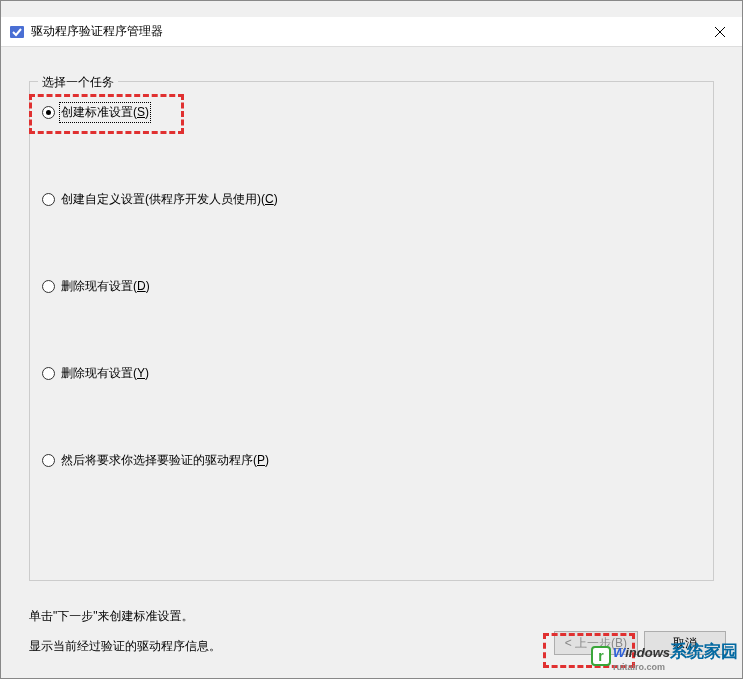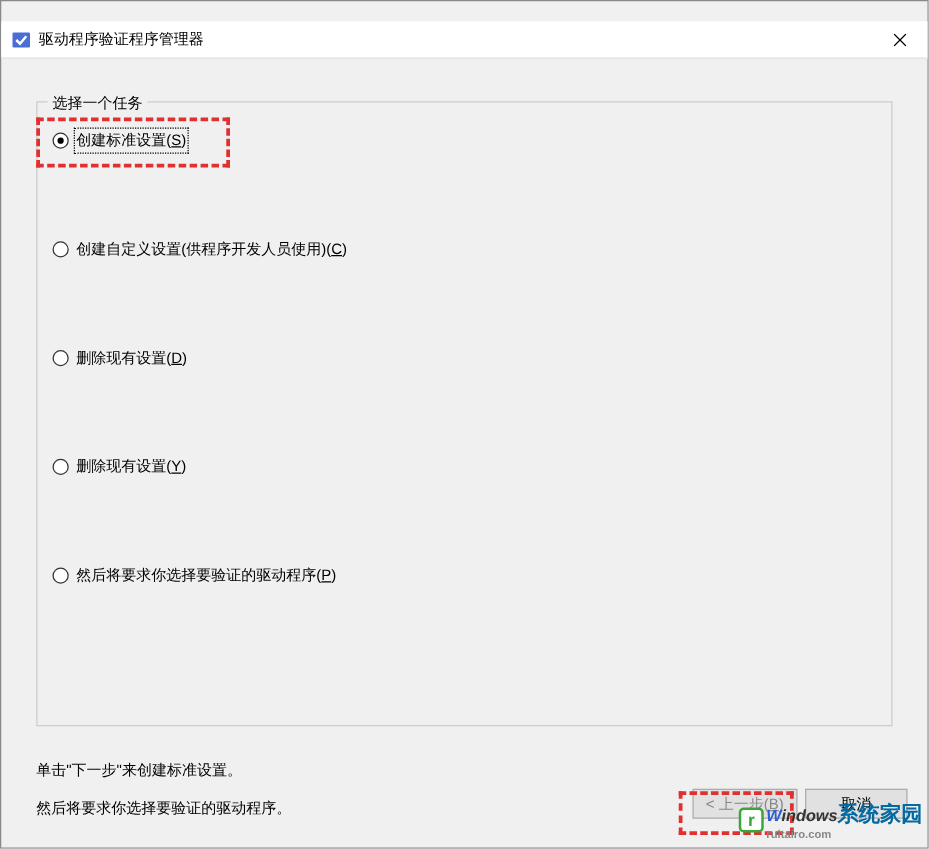--- a/index.html
+++ b/index.html
@@ -248,21 +248,21 @@
       </div>
 
       <div class="radio-option">
         <span class="radio-circle"></span>
         <span class="radio-label"><span>然后将要求你选择要验证的驱动程序(</span><span class="mnemonic">P</span><span>)</span></span>
       </div>
     </div>
 
     <div class="instructions">
       <div>单击"下一步"来创建标准设置。</div>
-      <div>然后将要求你选择要验证的驱动程序。</div>
+      <div>显示当前经过验证的驱动程序信息。</div>
     </div>
   </div>
 
   <div class="button-bar">
     <div class="btn disabled">
       <span>&lt; 上一步(</span>
         <span class="mnemonic">B</span>
         <span>)</span>
     </div>
     <div class="btn">

